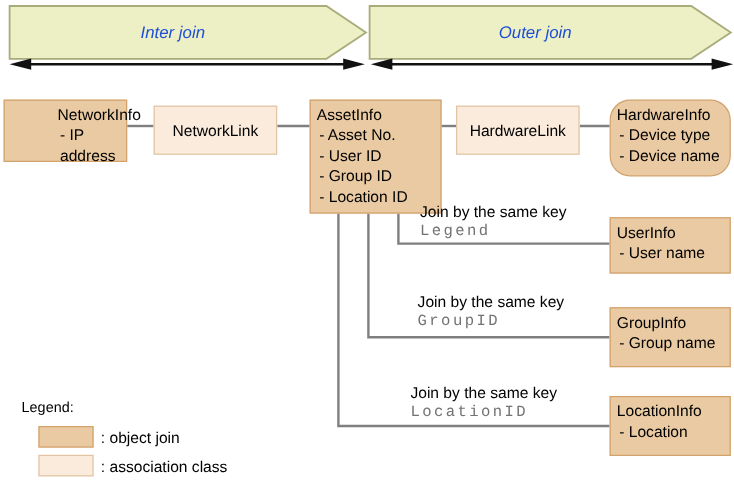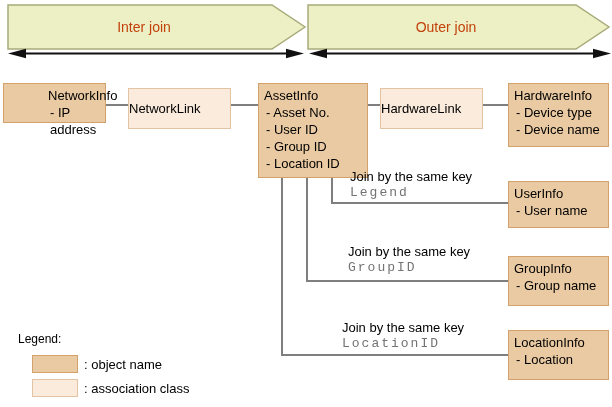--- a/index.html
+++ b/index.html
@@ -19,30 +19,30 @@
     font-family:"Liberation Sans",sans-serif;color:#000;overflow:hidden;
   }
   .overlay{position:absolute;left:0;top:0;width:612px;height:407px;}
   .banner-shape{fill:var(--banner-fill);stroke:var(--banner-border);stroke-width:1.5;}
   .conn{stroke:var(--connector);stroke-width:2;fill:none;}
   .arrow-line{stroke:var(--arrow);stroke-width:2;fill:none;}
   .arrow-head{fill:var(--arrow);stroke:none;}
 
   .banner-label{
     position:absolute;display:flex;align-items:center;justify-content:center;
-    font-size:14px;color:#c2410c;
+    font-size:14px;color:#1d4ed8;font-style:italic;
   }
   .box{
     position:absolute;border:1.5px solid var(--object-border);
     background:var(--object-fill);box-sizing:border-box;
     font-size:13px;line-height:17px;padding:3px 5px;
   }
   .box.assoc{
     border-color:var(--association-border);background:var(--association-fill);
-    display:flex;align-items:center;justify-content:flex-start;padding:0;
+    display:flex;align-items:center;justify-content:center;padding:0;
   }
   .box-attr{padding-left:2px;}
   .join-label{
     position:absolute;width:160px;font-size:13px;line-height:16px;
   }
   .join-key{
     font-family:"Liberation Mono","DejaVu Sans Mono",monospace;
     color:var(--key-text);letter-spacing:2px;font-size:13px;
   }
   .legend-title{position:absolute;left:18px;top:332px;font-size:12px;}
@@ -79,42 +79,42 @@
     <line class="conn" x1="483" y1="105" x2="508" y2="105"></line>
 
     <path class="conn" d="M332,178 V203 H508"></path>
     <path class="conn" d="M307,178 V281 H508"></path>
     <path class="conn" d="M282,178 V355 H508"></path>
   </svg>
 
   <div class="banner-label" style="left:8px;top:5px;width:272px;height:44px;">Inter join</div>
   <div class="banner-label" style="left:308px;top:5px;width:276px;height:44px;">Outer join</div>
 
-  <div class="box" style="left:3px;top:83px;width:103px;height:40px;padding-left:44px;">
+  <div class="box" style="left:3px;top:83px;width:103px;height:52px;padding-left:44px;">
     <div class="box-title">NetworkInfo</div>
     <div class="box-attr">- IP address</div>
   </div>
 
   <div class="box assoc" style="left:128px;top:88px;width:103px;height:41px;">
     <div class="box-title">NetworkLink</div>
   </div>
 
   <div class="box" style="left:258px;top:83px;width:110px;height:95px;">
     <div class="box-title">AssetInfo</div>
     <div class="box-attr">- Asset No.</div>
     <div class="box-attr">- User ID</div>
     <div class="box-attr">- Group ID</div>
     <div class="box-attr">- Location ID</div>
   </div>
 
   <div class="box assoc" style="left:380px;top:88px;width:103px;height:41px;">
     <div class="box-title">HardwareLink</div>
   </div>
 
-  <div class="box" style="left:508px;top:83px;width:101px;height:64px;">
+  <div class="box" style="left:508px;top:83px;width:101px;height:64px;border-radius:17px;">
     <div class="box-title">HardwareInfo</div>
     <div class="box-attr">- Device type</div>
     <div class="box-attr">- Device name</div>
   </div>
 
   <div class="box" style="left:508px;top:181px;width:101px;height:47px;">
     <div class="box-title">UserInfo</div>
     <div class="box-attr">- User name</div>
   </div>
 
@@ -137,20 +137,20 @@
     <div class="join-key">GroupID</div>
   </div>
   <div class="join-label" style="left:342px;top:320px;">
     <div>Join by the same key</div>
     <div class="join-key">LocationID</div>
   </div>
 
   <div class="legend-title">Legend:</div>
   <div class="legend-row" style="left:32px;top:355px;">
     <span class="swatch swatch-object"></span>
-    <span>: object name</span>
+    <span>: object join</span>
   </div>
   <div class="legend-row" style="left:32px;top:379px;">
     <span class="swatch swatch-assoc"></span>
     <span>: association class</span>
   </div>
 
 </div>
 
 </body></html>

